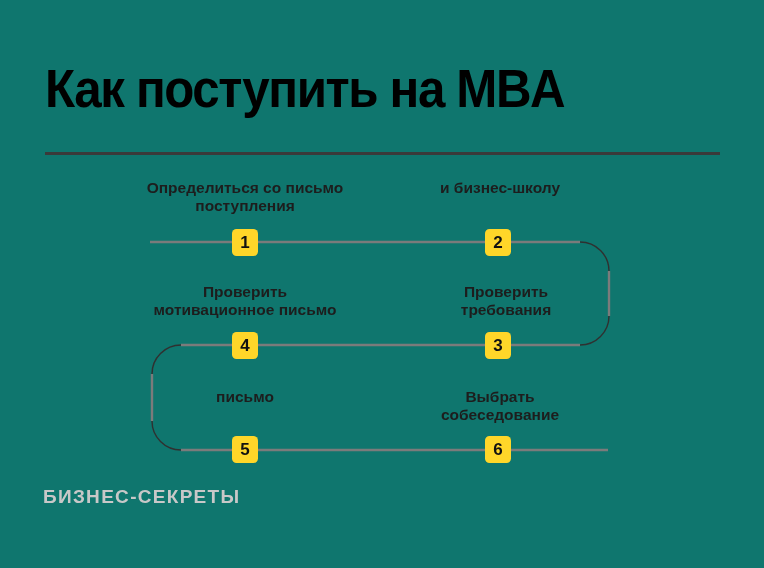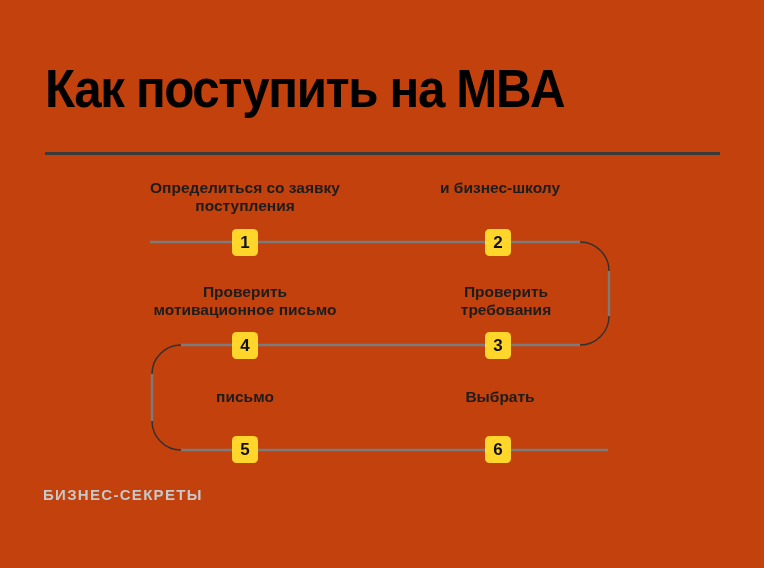--- a/index.html
+++ b/index.html
@@ -1,19 +1,19 @@
 <!DOCTYPE html>
 <html style="--badge-yellow: #ffd629; --badge-text: #111111; --line-gray: #7b7b7b; --line-dark: #303030; --divider: #3a3a3a; --title: #000000; --label: #1d1d1d; --brand-gray: #c8c8c8;"><head>
 <meta charset="utf-8">
 <style>
   html,body{margin:0;padding:0;background:#fff;}
   .page{
     position:relative;
     width:764px;height:568px;
-    background:#c2410c;
+    background:#0f766e;
     overflow:hidden;
     font-family:"Liberation Sans", sans-serif;
   }
   .title{
     position:absolute;left:45px;top:58px;margin:0;
     font-size:53px;font-weight:bold;letter-spacing:-1.5px;
     color:var(--title,#000);
     transform:scaleX(0.93);transform-origin:left top;
     white-space:nowrap;
   }
@@ -34,21 +34,21 @@
     line-height:27px;text-align:center;
   }
   .step-label{
     position:absolute;width:240px;
     text-align:center;
     font-size:15.5px;line-height:18px;font-weight:600;
     color:var(--label,#1d1d1d);
   }
   .brand{
     position:absolute;left:43px;top:486px;
-    font-size:15px;font-weight:bold;letter-spacing:1.3px;
+    font-size:19px;font-weight:bold;letter-spacing:1.3px;
     color:var(--brand-gray,#c8c8c8);
   }
 </style>
 </head>
 <body>
 
 <div class="page">
 
   <h1 class="title">Как поступить на MBA</h1>
 
@@ -60,41 +60,42 @@
     <path class="seg" d="M580 345 H181"></path>
     <path class="seg" d="M152 374 V421"></path>
     <path class="seg" d="M181 450 H608"></path>
     <path class="arc" d="M580 242 A29 29 0 0 1 609 271"></path>
     <path class="arc" d="M609 316 A29 29 0 0 1 580 345"></path>
     <path class="arc" d="M181 345 A29 29 0 0 0 152 374"></path>
     <path class="arc" d="M152 421 A29 29 0 0 0 181 450"></path>
   </svg>
 
   <div class="step-label" style="left:125px;top:179px">
-    <div>Определиться со заявку</div>
+    <div>Определиться со письмо</div>
     <div>поступления</div>
   </div>
   <div class="step-label" style="left:380px;top:179px">
     <div>и бизнес-школу</div>
   </div>
 
   <div class="step-label" style="left:125px;top:283px">
     <div>Проверить</div>
     <div>мотивационное письмо</div>
   </div>
   <div class="step-label" style="left:386px;top:283px">
     <div>Проверить</div>
     <div>требования</div>
   </div>
 
   <div class="step-label" style="left:125px;top:388px">
     <div>письмо</div>
   </div>
   <div class="step-label" style="left:380px;top:388px">
     <div>Выбрать</div>
+    <div>собеседование</div>
   </div>
 
   <div class="badge" style="left:232px;top:229px">1</div>
   <div class="badge" style="left:485px;top:229px">2</div>
   <div class="badge" style="left:485px;top:332px">3</div>
   <div class="badge" style="left:232px;top:332px">4</div>
   <div class="badge" style="left:232px;top:436px">5</div>
   <div class="badge" style="left:485px;top:436px">6</div>
 
   <div class="brand">БИЗНЕС-СЕКРЕТЫ</div>

